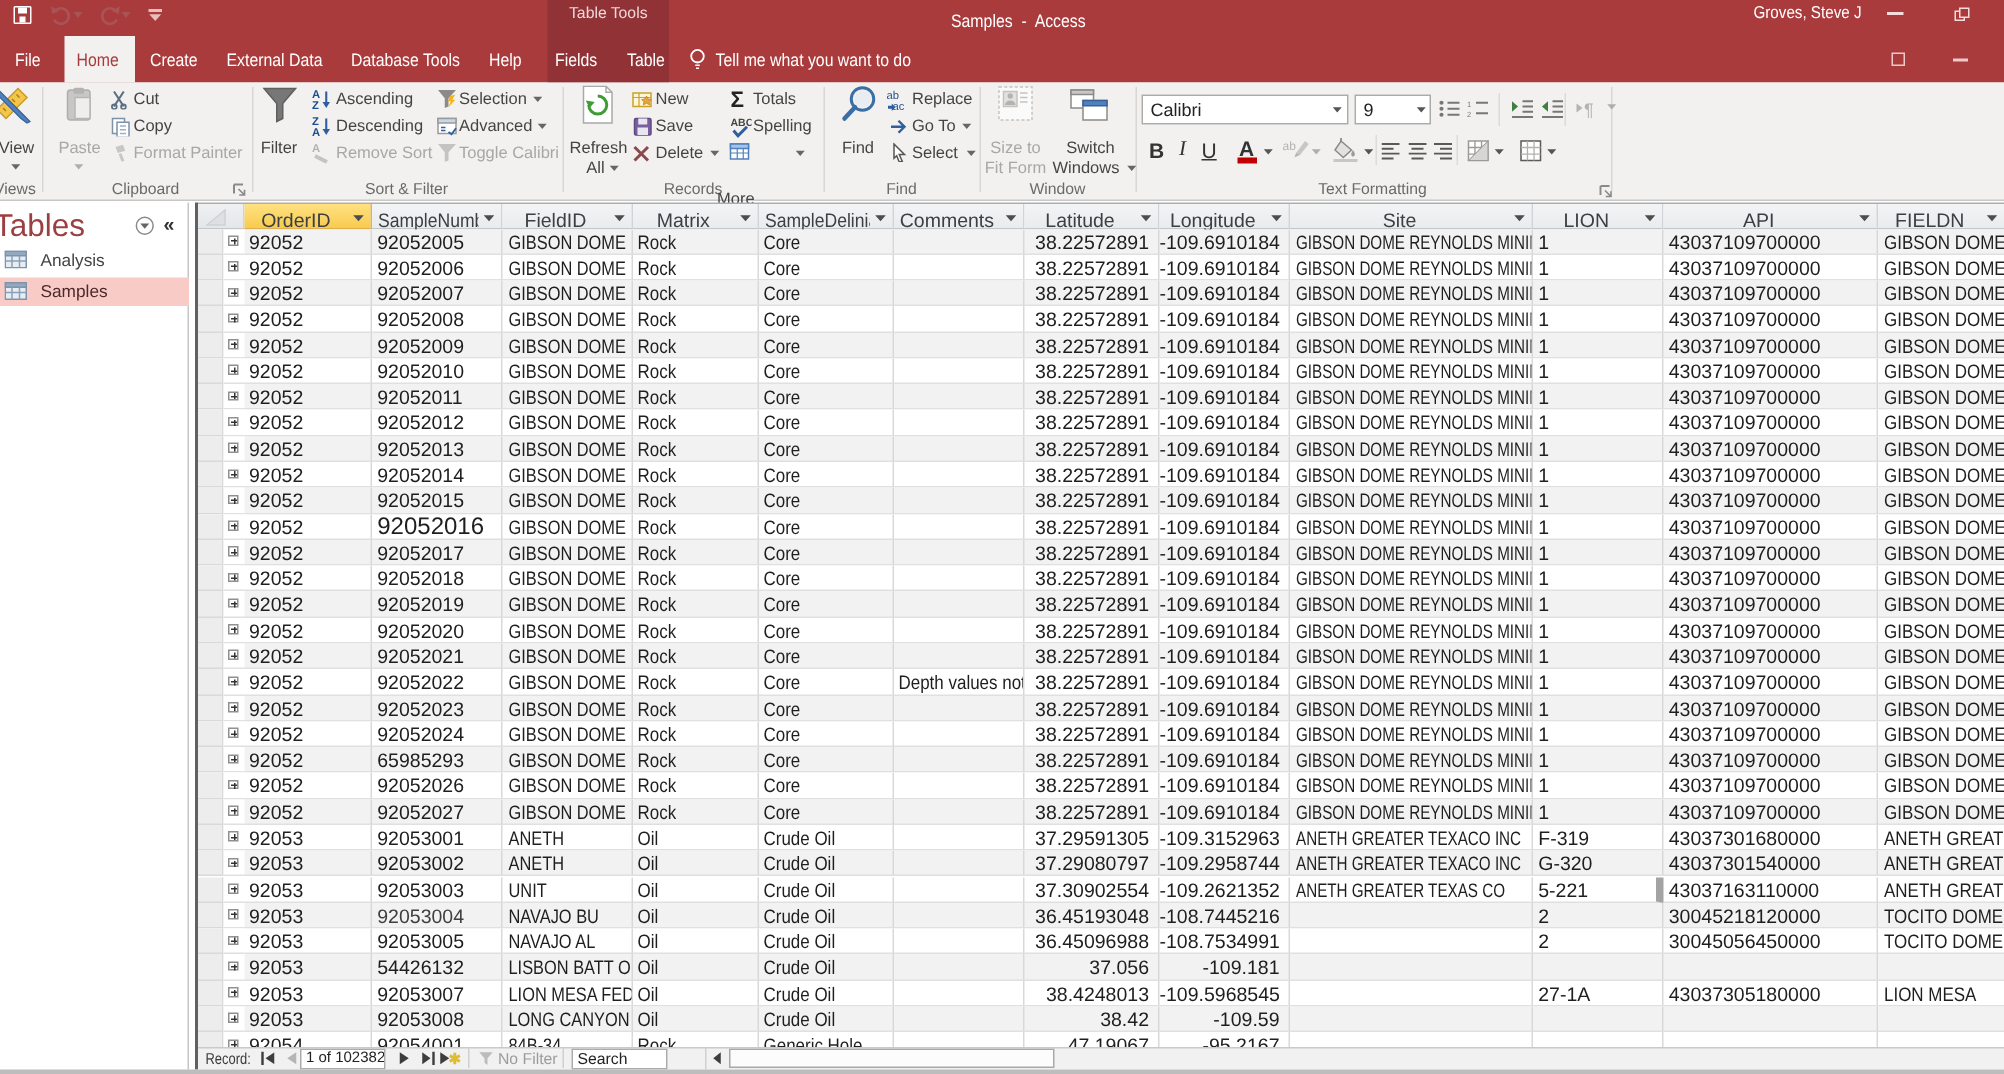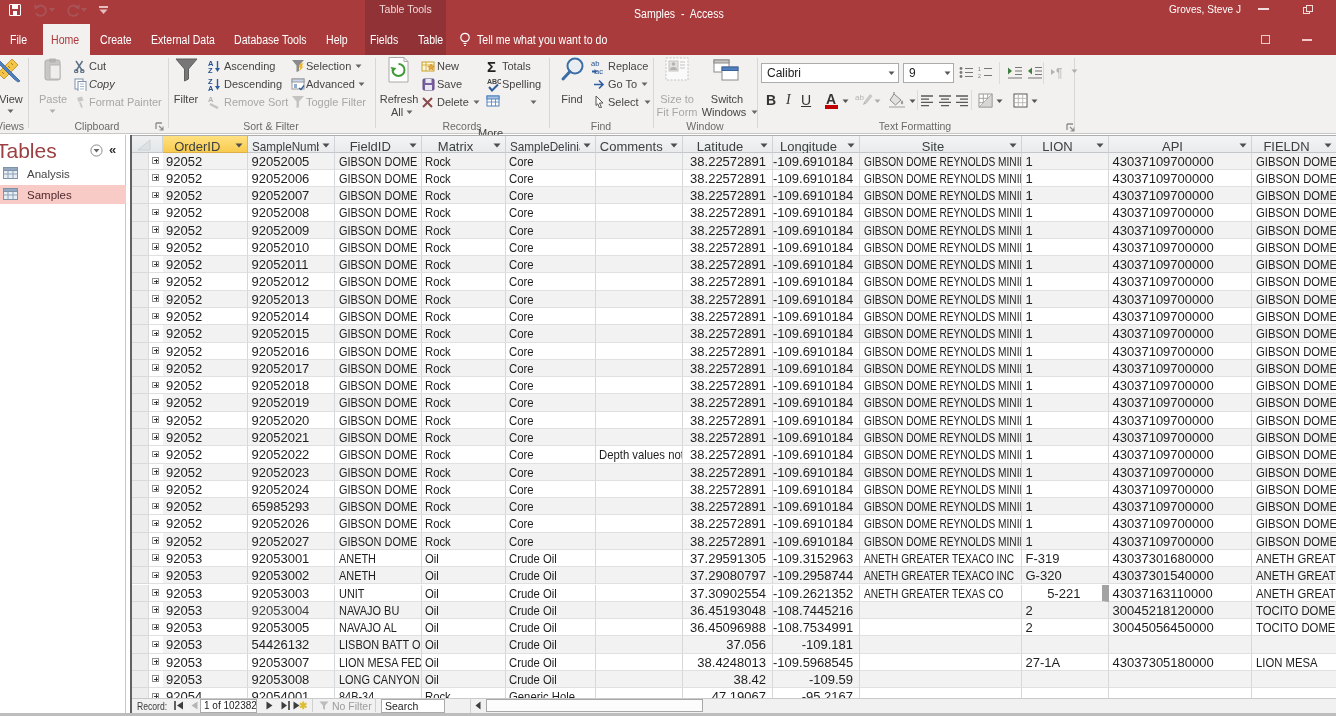--- a/index.html
+++ b/index.html
@@ -95,21 +95,21 @@
     <path d="M3 1 L9.5 11 M9.5 1 L3 11" stroke="#5a6e84" stroke-width="1.4"></path>
     <circle cx="3.2" cy="11.2" r="1.6" fill="none" stroke="#5a6e84" stroke-width="1.2"></circle>
     <circle cx="9.3" cy="11.2" r="1.6" fill="none" stroke="#5a6e84" stroke-width="1.2"></circle>
   </svg>
 <div style="position:absolute;left:89px;top:60px;font-size:11px;color:#444444;white-space:nowrap;">Cut</div>
 <svg style="position:absolute;left:74px;top:78px" width="13" height="13">
     <rect x="1" y="1" width="8" height="10" fill="#fff" stroke="#7d92a8"></rect>
     <rect x="4" y="3.5" width="8" height="10" fill="#fff" stroke="#7d92a8"></rect>
     <path d="M6 6 h4 M6 8.5 h4 M6 11 h4" stroke="#9ab0c6" stroke-width="0.9"></path>
   </svg>
-<div style="position:absolute;left:89px;top:78px;font-size:11px;color:#444444;white-space:nowrap;font-style:italic;">Copy</div>
+<div style="position:absolute;left:89px;top:78px;font-size:11px;color:#444444;white-space:nowrap;">Copy</div>
 <svg style="position:absolute;left:75px;top:96px" width="12" height="12">
     <path d="M2 2 l5 -1.5 1.5 4 -5 1.5 Z" fill="#c9c7c5"></path>
     <path d="M5 6.5 l2 5" stroke="#c9c7c5" stroke-width="2"></path>
   </svg>
 <div style="position:absolute;left:89px;top:96px;font-size:11px;color:#a9a7a5;white-space:nowrap;">Format Painter</div>
 <svg style="position:absolute;left:175px;top:58px" width="23" height="24">
     <path d="M1 1 L22 1 13.5 11 13.5 21 9.5 23 9.5 11 Z" fill="#777777" stroke="#5f5f5f"></path>
   </svg>
 <div style="position:absolute;left:186px;top:93px;width:120px;margin-left:-60px;text-align:center;font-size:11px;color:#444444;white-space:nowrap;">Filter</div>
 <svg style="position:absolute;left:208px;top:59px" width="14" height="14">
@@ -145,21 +145,21 @@
     <path d="M3 8 h3 M3 10 h3" stroke="#2f5e9e" stroke-width="1"></path>
     <path d="M8 11 l2 1.5 3 -4" stroke="#2f5e9e" stroke-width="1.3" fill="none"></path>
   </svg>
 <div style="position:absolute;left:306px;top:78px;font-size:11px;color:#444444;white-space:nowrap;">Advanced</div>
 <svg style="position:absolute;left:358px;top:82px" width="7" height="5">
     <path d="M0.5 0.5 L6.5 0.5 3.5 4 Z" fill="#666"></path>
   </svg>
 <svg style="position:absolute;left:291px;top:95px" width="14" height="14">
     <path d="M1 1 L13 1 8 6.5 8 12 5.5 13 5.5 6.5 Z" fill="#c5c3c1"></path>
   </svg>
-<div style="position:absolute;left:306px;top:96px;font-size:11px;color:#a9a7a5;white-space:nowrap;">Toggle Filter</div>
+<div style="position:absolute;left:306px;top:96px;font-size:11px;color:#a9a7a5;white-space:nowrap;">Toggle Calibri</div>
 <svg style="position:absolute;left:387px;top:57px" width="24" height="26">
     <path d="M2 0.5 L17 0.5 21 4.5 21 25 2 25 Z" fill="#fff" stroke="#a9a9a9"></path>
     <path d="M17 0.5 L17 4.5 21 4.5" fill="none" stroke="#a9a9a9"></path>
     <path d="M11.5 7 a6 6 0 1 1 -6 6" fill="none" stroke="#3f9c35" stroke-width="2"></path>
     <path d="M3.5 10 L6 15 9.5 11 Z" fill="#3f9c35"></path>
   </svg>
 <div style="position:absolute;left:399px;top:93px;width:120px;margin-left:-60px;text-align:center;font-size:11px;color:#444444;white-space:nowrap;">Refresh</div>
 <div style="position:absolute;left:397px;top:106px;width:120px;margin-left:-60px;text-align:center;font-size:11px;color:#444444;white-space:nowrap;">All</div>
 <svg style="position:absolute;left:406px;top:110px" width="7" height="5">
     <path d="M0.5 0.5 L6.5 0.5 3.5 4 Z" fill="#666"></path>
@@ -641,21 +641,21 @@
 <div style="position:absolute;left:1120.0px;top:0;width:85.0px;height:100%;border-right:1px solid #d6d9db;border-bottom:1px solid #e0e0e0;font-size:13px;color:#1e1e1e;line-height:17px;white-space:nowrap;overflow:hidden;padding-left:3.5px;"><span style="display:inline-block;transform:scaleX(0.87);transform-origin:0 50%;">GIBSON DOME</span></div>
 </div>
 <div style="position:absolute;left:0;top:190.08px;width:1204px;height:17.28px;background:#ffffff;">
 <div style="position:absolute;left:0;top:0;width:17px;height:100%;background:#ededee;border-right:1px solid #d9d9d9;border-bottom:1px solid #d9d9d9;"></div>
 <div style="position:absolute;left:17px;top:0;width:13.5px;height:100%;background:#fff;border-bottom:1px solid #e0e0e0;"></div>
 <div style="position:absolute;left:20px;top:4.5px;width:6.5px;height:6.5px;border:1px solid #909090;background:#fff;">
         <div style="position:absolute;left:1px;top:2.2px;width:4px;height:1px;background:#333;"></div>
         <div style="position:absolute;left:2.5px;top:0.8px;width:1px;height:4px;background:#333;"></div>
       </div>
 <div style="position:absolute;left:30.5px;top:0;width:85.5px;height:100%;border-right:1px solid #d6d9db;border-bottom:1px solid #e0e0e0;font-size:13px;color:#1e1e1e;line-height:17px;white-space:nowrap;overflow:hidden;padding-left:3.5px;">92052</div>
-<div style="position:absolute;left:116.0px;top:0;width:87.0px;height:100%;border-right:1px solid #d6d9db;border-bottom:1px solid #e0e0e0;font-size:13px;color:#1e1e1e;line-height:17px;white-space:nowrap;overflow:hidden;padding-left:3.5px;">92052016</div>
+<div style="position:absolute;left:116.0px;top:0;width:87.0px;height:100%;border-right:1px solid #d6d9db;border-bottom:1px solid #e0e0e0;font-size:16px;color:#1e1e1e;line-height:17px;white-space:nowrap;overflow:hidden;padding-left:3.5px;">92052016</div>
 <div style="position:absolute;left:203.0px;top:0;width:86.5px;height:100%;border-right:1px solid #d6d9db;border-bottom:1px solid #e0e0e0;font-size:13px;color:#1e1e1e;line-height:17px;white-space:nowrap;overflow:hidden;padding-left:3.5px;"><span style="display:inline-block;transform:scaleX(0.84);transform-origin:0 50%;">GIBSON DOME</span></div>
 <div style="position:absolute;left:289.5px;top:0;width:84.0px;height:100%;border-right:1px solid #d6d9db;border-bottom:1px solid #e0e0e0;font-size:13px;color:#1e1e1e;line-height:17px;white-space:nowrap;overflow:hidden;padding-left:3.5px;"><span style="display:inline-block;transform:scaleX(0.87);transform-origin:0 50%;">Rock</span></div>
 <div style="position:absolute;left:373.5px;top:0;width:90.0px;height:100%;border-right:1px solid #d6d9db;border-bottom:1px solid #e0e0e0;font-size:13px;color:#1e1e1e;line-height:17px;white-space:nowrap;overflow:hidden;padding-left:3.5px;"><span style="display:inline-block;transform:scaleX(0.87);transform-origin:0 50%;">Core</span></div>
 <div style="position:absolute;left:463.5px;top:0;width:87.5px;height:100%;border-right:1px solid #d6d9db;border-bottom:1px solid #e0e0e0;font-size:13px;color:#1e1e1e;line-height:17px;white-space:nowrap;overflow:hidden;padding-left:3.5px;"><span style="display:inline-block;transform:scaleX(0.87);transform-origin:0 50%;"></span></div>
 <div style="position:absolute;left:551.0px;top:0;width:90.0px;height:100%;border-right:1px solid #d6d9db;border-bottom:1px solid #e0e0e0;font-size:13px;color:#1e1e1e;line-height:17px;white-space:nowrap;overflow:hidden;padding-right:6px;text-align:right;">38.22572891</div>
 <div style="position:absolute;left:641.0px;top:0;width:87.0px;height:100%;border-right:1px solid #d6d9db;border-bottom:1px solid #e0e0e0;font-size:13px;color:#1e1e1e;line-height:17px;white-space:nowrap;overflow:hidden;padding-right:6px;text-align:right;">-109.6910184</div>
 <div style="position:absolute;left:728.0px;top:0;width:162.0px;height:100%;border-right:1px solid #d6d9db;border-bottom:1px solid #e0e0e0;font-size:13px;color:#1e1e1e;line-height:17px;white-space:nowrap;overflow:hidden;padding-left:3.5px;"><span style="display:inline-block;transform:scaleX(0.78);transform-origin:0 50%;">GIBSON DOME REYNOLDS MINING</span></div>
 <div style="position:absolute;left:890.0px;top:0;width:87.0px;height:100%;border-right:1px solid #d6d9db;border-bottom:1px solid #e0e0e0;font-size:13px;color:#1e1e1e;line-height:17px;white-space:nowrap;overflow:hidden;padding-left:3.5px;">1</div>
 <div style="position:absolute;left:977.0px;top:0;width:143.0px;height:100%;border-right:1px solid #d6d9db;border-bottom:1px solid #e0e0e0;font-size:13px;color:#1e1e1e;line-height:17px;white-space:nowrap;overflow:hidden;padding-left:3.5px;">43037109700000</div>
 <div style="position:absolute;left:1120.0px;top:0;width:85.0px;height:100%;border-right:1px solid #d6d9db;border-bottom:1px solid #e0e0e0;font-size:13px;color:#1e1e1e;line-height:17px;white-space:nowrap;overflow:hidden;padding-left:3.5px;"><span style="display:inline-block;transform:scaleX(0.87);transform-origin:0 50%;">GIBSON DOME</span></div>
@@ -929,21 +929,21 @@
       </div>
 <div style="position:absolute;left:30.5px;top:0;width:85.5px;height:100%;border-right:1px solid #d6d9db;border-bottom:1px solid #e0e0e0;font-size:13px;color:#1e1e1e;line-height:17px;white-space:nowrap;overflow:hidden;padding-left:3.5px;">92053</div>
 <div style="position:absolute;left:116.0px;top:0;width:87.0px;height:100%;border-right:1px solid #d6d9db;border-bottom:1px solid #e0e0e0;font-size:13px;color:#1e1e1e;line-height:17px;white-space:nowrap;overflow:hidden;padding-left:3.5px;">92053003</div>
 <div style="position:absolute;left:203.0px;top:0;width:86.5px;height:100%;border-right:1px solid #d6d9db;border-bottom:1px solid #e0e0e0;font-size:13px;color:#1e1e1e;line-height:17px;white-space:nowrap;overflow:hidden;padding-left:3.5px;"><span style="display:inline-block;transform:scaleX(0.84);transform-origin:0 50%;">UNIT</span></div>
 <div style="position:absolute;left:289.5px;top:0;width:84.0px;height:100%;border-right:1px solid #d6d9db;border-bottom:1px solid #e0e0e0;font-size:13px;color:#1e1e1e;line-height:17px;white-space:nowrap;overflow:hidden;padding-left:3.5px;"><span style="display:inline-block;transform:scaleX(0.87);transform-origin:0 50%;">Oil</span></div>
 <div style="position:absolute;left:373.5px;top:0;width:90.0px;height:100%;border-right:1px solid #d6d9db;border-bottom:1px solid #e0e0e0;font-size:13px;color:#1e1e1e;line-height:17px;white-space:nowrap;overflow:hidden;padding-left:3.5px;"><span style="display:inline-block;transform:scaleX(0.87);transform-origin:0 50%;">Crude Oil</span></div>
 <div style="position:absolute;left:463.5px;top:0;width:87.5px;height:100%;border-right:1px solid #d6d9db;border-bottom:1px solid #e0e0e0;font-size:13px;color:#1e1e1e;line-height:17px;white-space:nowrap;overflow:hidden;padding-left:3.5px;"><span style="display:inline-block;transform:scaleX(0.87);transform-origin:0 50%;"></span></div>
 <div style="position:absolute;left:551.0px;top:0;width:90.0px;height:100%;border-right:1px solid #d6d9db;border-bottom:1px solid #e0e0e0;font-size:13px;color:#1e1e1e;line-height:17px;white-space:nowrap;overflow:hidden;padding-right:6px;text-align:right;">37.30902554</div>
 <div style="position:absolute;left:641.0px;top:0;width:87.0px;height:100%;border-right:1px solid #d6d9db;border-bottom:1px solid #e0e0e0;font-size:13px;color:#1e1e1e;line-height:17px;white-space:nowrap;overflow:hidden;padding-right:6px;text-align:right;">-109.2621352</div>
 <div style="position:absolute;left:728.0px;top:0;width:162.0px;height:100%;border-right:1px solid #d6d9db;border-bottom:1px solid #e0e0e0;font-size:13px;color:#1e1e1e;line-height:17px;white-space:nowrap;overflow:hidden;padding-left:3.5px;"><span style="display:inline-block;transform:scaleX(0.78);transform-origin:0 50%;">ANETH GREATER TEXAS CO</span></div>
-<div style="position:absolute;left:890.0px;top:0;width:87.0px;height:100%;border-right:7px solid #a3a3a3;border-bottom:1px solid #e0e0e0;font-size:13px;color:#1e1e1e;line-height:17px;white-space:nowrap;overflow:hidden;padding-left:3.5px;text-align:center;">5-221</div>
+<div style="position:absolute;left:890.0px;top:0;width:87.0px;height:100%;border-right:5px solid #a3a3a3;border-bottom:1px solid #e0e0e0;font-size:13px;color:#1e1e1e;line-height:17px;white-space:nowrap;overflow:hidden;padding-left:3.5px;">5-221</div>
 <div style="position:absolute;left:977.0px;top:0;width:143.0px;height:100%;border-right:1px solid #d6d9db;border-bottom:1px solid #e0e0e0;font-size:13px;color:#1e1e1e;line-height:17px;white-space:nowrap;overflow:hidden;padding-left:3.5px;">43037163110000</div>
 <div style="position:absolute;left:1120.0px;top:0;width:85.0px;height:100%;border-right:1px solid #d6d9db;border-bottom:1px solid #e0e0e0;font-size:13px;color:#1e1e1e;line-height:17px;white-space:nowrap;overflow:hidden;padding-left:3.5px;"><span style="display:inline-block;transform:scaleX(0.87);transform-origin:0 50%;">ANETH GREATER</span></div>
 </div>
 <div style="position:absolute;left:0;top:449.28px;width:1204px;height:17.28px;background:#f2f2f2;">
 <div style="position:absolute;left:0;top:0;width:17px;height:100%;background:#ededee;border-right:1px solid #d9d9d9;border-bottom:1px solid #d9d9d9;"></div>
 <div style="position:absolute;left:17px;top:0;width:13.5px;height:100%;background:#fff;border-bottom:1px solid #e0e0e0;"></div>
 <div style="position:absolute;left:20px;top:4.5px;width:6.5px;height:6.5px;border:1px solid #909090;background:#fff;">
         <div style="position:absolute;left:1px;top:2.2px;width:4px;height:1px;background:#333;"></div>
         <div style="position:absolute;left:2.5px;top:0.8px;width:1px;height:4px;background:#333;"></div>
       </div>

